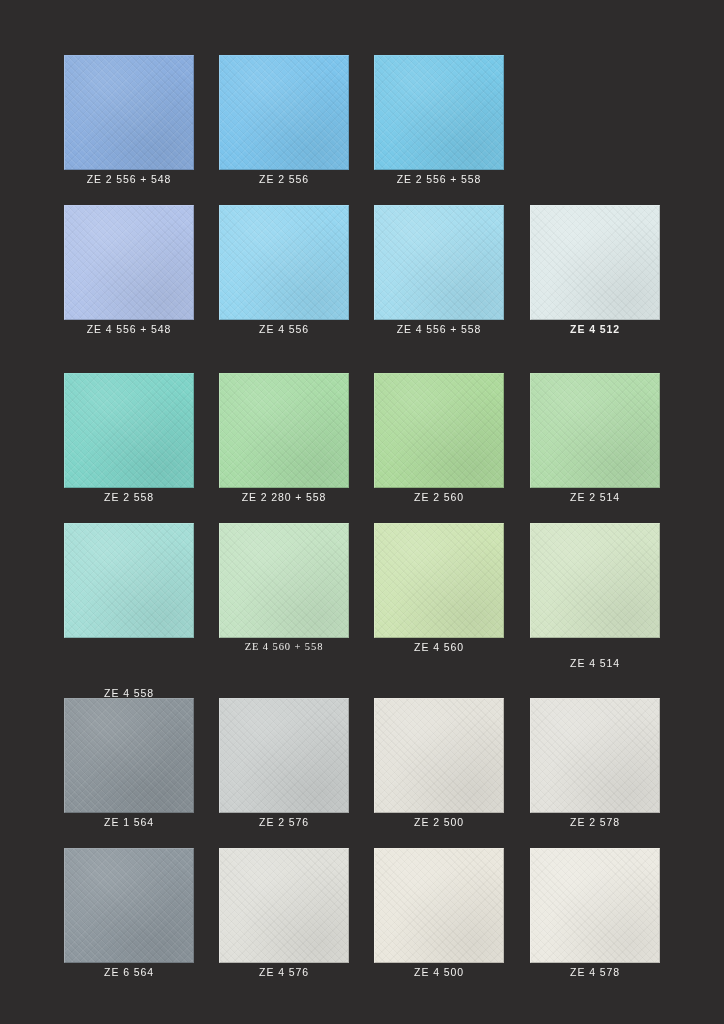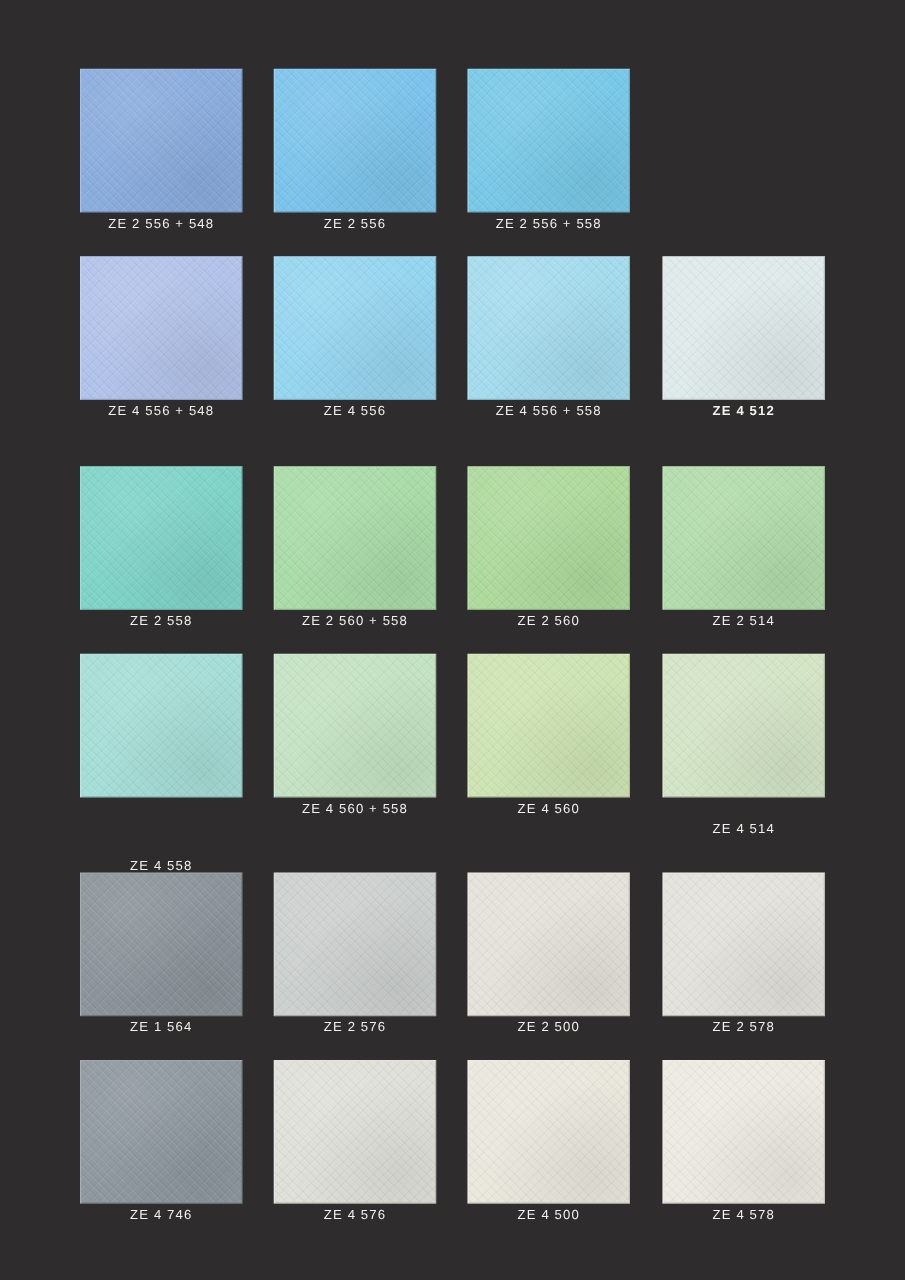--- a/index.html
+++ b/index.html
@@ -147,39 +147,39 @@
   </div>
 
   <div class="group" style="top:373px;">
     <div class="row">
       <div class="cell c0">
         <div class="swatch" style="background-color: rgb(127, 212, 200);"></div>
         <div class="label" style="color: rgb(242, 241, 239);">ZE 2  558</div>
       </div>
       <div class="cell c1">
         <div class="swatch" style="background-color: rgb(169, 220, 167);"></div>
-        <div class="label" style="color: rgb(242, 241, 239);">ZE 2  560 + 558</div>
+        <div class="label" style="color: rgb(242, 241, 239);">ZE 2  280 + 558</div>
       </div>
       <div class="cell c2">
         <div class="swatch" style="background-color: rgb(174, 218, 156);"></div>
         <div class="label" style="color: rgb(242, 241, 239);">ZE 2  560</div>
       </div>
       <div class="cell c3">
         <div class="swatch" style="background-color: rgb(178, 220, 171);"></div>
         <div class="label" style="color: rgb(242, 241, 239);">ZE 2  514</div>
       </div>
     </div>
     <div class="row">
       <div class="cell c0">
         <div class="swatch" style="background-color: rgb(165, 222, 215);"></div>
         <div class="label" style="color: rgb(242, 241, 239); margin-top: 46px;">ZE 4  558</div>
       </div>
       <div class="cell c1">
         <div class="swatch" style="background-color: rgb(196, 227, 195);"></div>
-        <div class="label" style="color: rgb(242, 241, 239);">ZE 4  560 + 558</div>
+        <div class="label" style="color: rgb(242, 241, 239); font-family: Liberation Serif, serif;">ZE 4  560 + 558</div>
       </div>
       <div class="cell c2">
         <div class="swatch" style="background-color: rgb(206, 228, 179);"></div>
         <div class="label" style="color: rgb(242, 241, 239);">ZE 4  560</div>
       </div>
       <div class="cell c3">
         <div class="swatch" style="background-color: rgb(212, 229, 198);"></div>
         <div class="label" style="color: rgb(242, 241, 239); margin-top: 16px;">ZE 4  514</div>
       </div>
     </div>
@@ -200,21 +200,21 @@
         <div class="label" style="color: rgb(242, 241, 239);">ZE 2  500</div>
       </div>
       <div class="cell c3">
         <div class="swatch" style="background-color: rgb(227, 226, 220);"></div>
         <div class="label" style="color: rgb(242, 241, 239);">ZE 2  578</div>
       </div>
     </div>
     <div class="row">
       <div class="cell c0">
         <div class="swatch" style="background-color: rgb(142, 152, 159);"></div>
-        <div class="label" style="color: rgb(242, 241, 239);">ZE 4  746</div>
+        <div class="label" style="color: rgb(242, 241, 239);">ZE 6  564</div>
       </div>
       <div class="cell c1">
         <div class="swatch" style="background-color: rgb(224, 224, 218);"></div>
         <div class="label" style="color: rgb(242, 241, 239);">ZE 4  576</div>
       </div>
       <div class="cell c2">
         <div class="swatch" style="background-color: rgb(234, 231, 221);"></div>
         <div class="label" style="color: rgb(242, 241, 239);">ZE 4  500</div>
       </div>
       <div class="cell c3">

